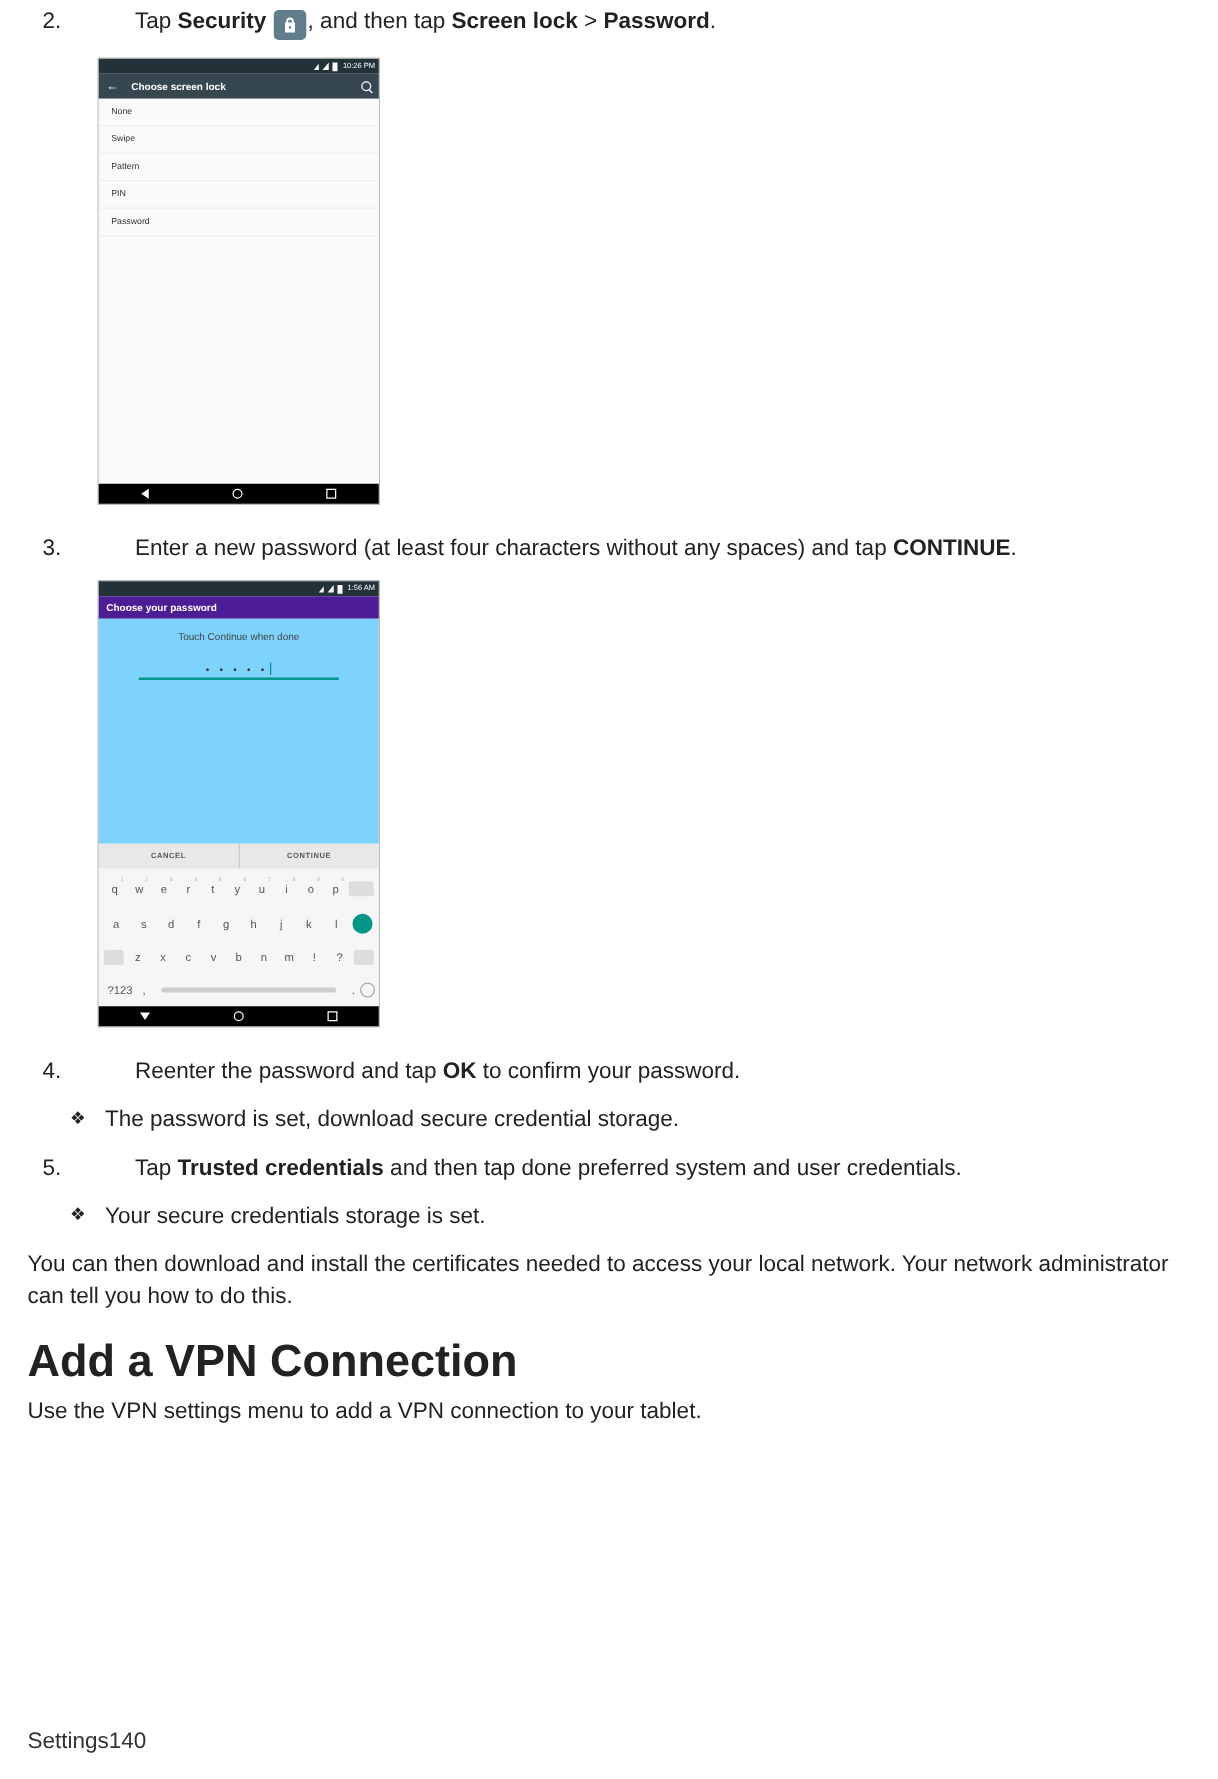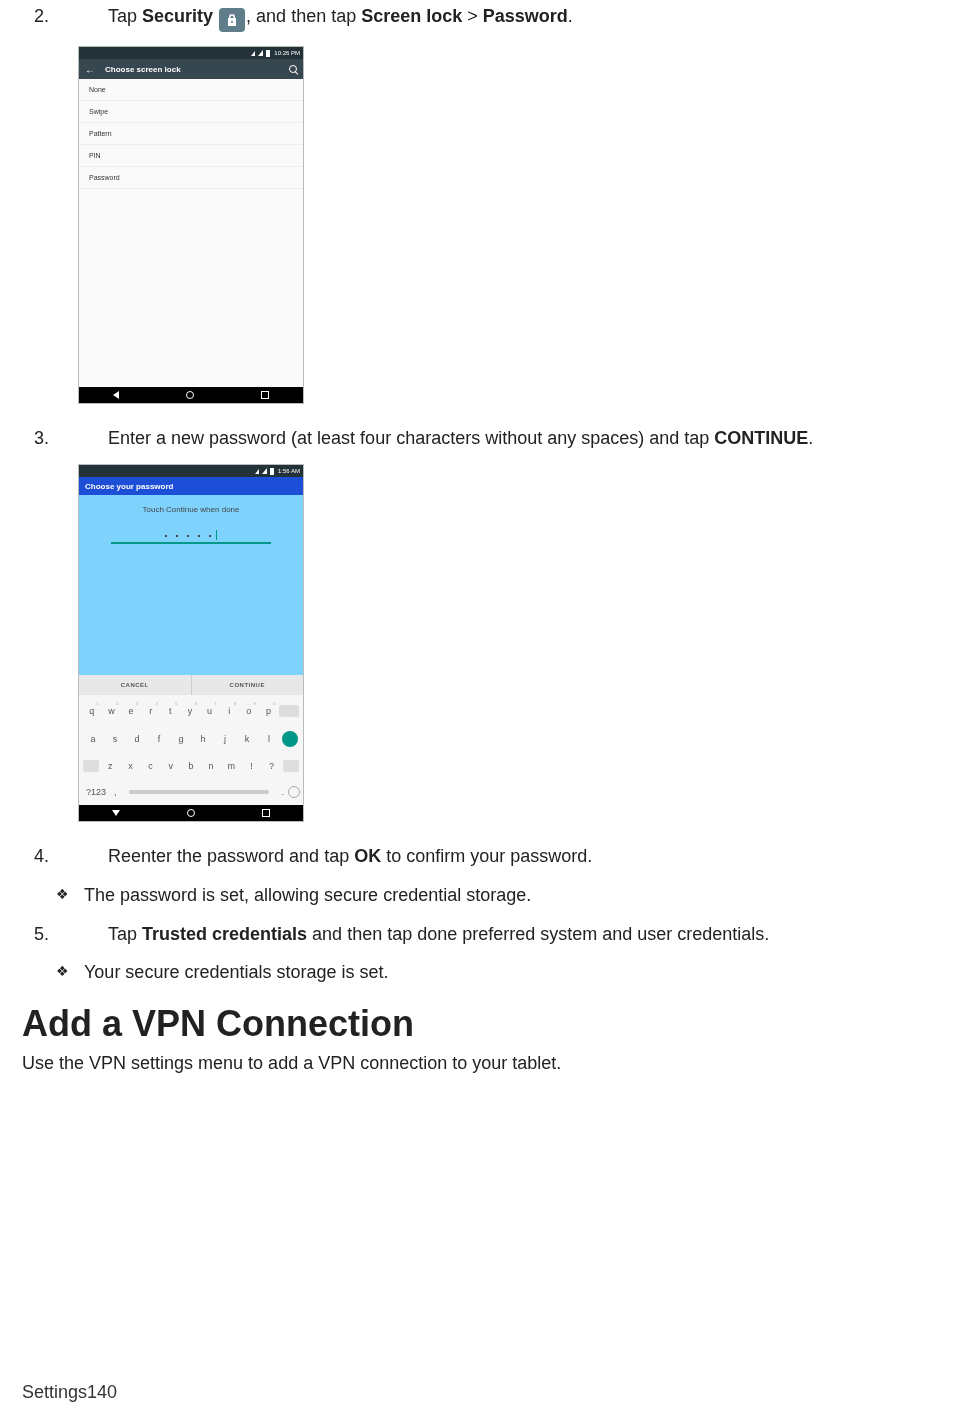--- a/index.html
+++ b/index.html
@@ -193,21 +193,21 @@
   
   .p2-body {
     height: 180px;
     background: #7dd3fc;
     display: flex;
     flex-direction: column;
     align-items: center;
   }
   .p2-title2 {
     height: 18px;
-    background: #1d4ed8;
+    background: #4c1d95;
     color: #fff;
     display: flex;
     align-items: center;
     padding-left: 6px;
     font-size: 8px;
     font-weight: 600;
     width: 100%;
   }
   .p2-msg {
     font-size: 8px;
@@ -430,35 +430,36 @@
 
   <div class="step">
     <div class="num">4.</div>
     <div class="txt">
       <span>Reenter the password and tap </span><span class="b">OK</span><span> to confirm your password.</span>
     </div>
   </div>
 
   <div class="bullet">
     <div class="dia">❖</div>
-    <div class="txt">The password is set, allowing secure credential storage.</div>
+    <div class="txt">The password is set, download secure credential storage.</div>
   </div>
 
   <div class="step">
     <div class="num">5.</div>
     <div class="txt">
       <span>Tap </span><span class="b">Trusted credentials</span><span> and then tap done preferred system and user credentials.</span>
     </div>
   </div>
 
   <div class="bullet">
     <div class="dia">❖</div>
     <div class="txt">Your secure credentials storage is set.</div>
   </div>
 
+  <div class="para">You can then download and install the certificates needed to access your local network. Your network administrator can tell you how to do this.</div>
 
   <div class="h2">Add a VPN Connection</div>
   <div class="para">Use the VPN settings menu to add a VPN connection to your tablet.</div>
 
   <div class="footer">
     <span>Settings</span>
     <span>140</span>
   </div>
 
 </div>

